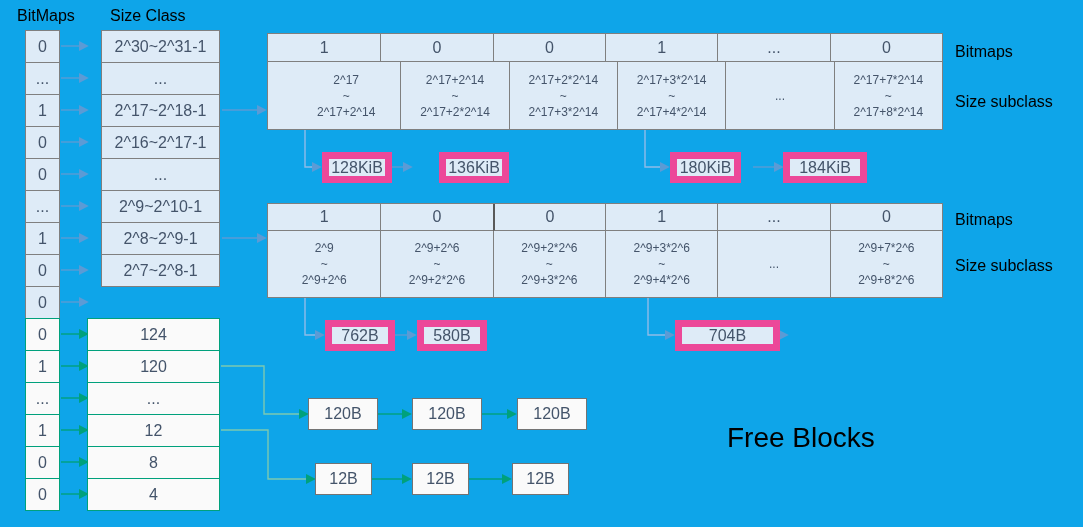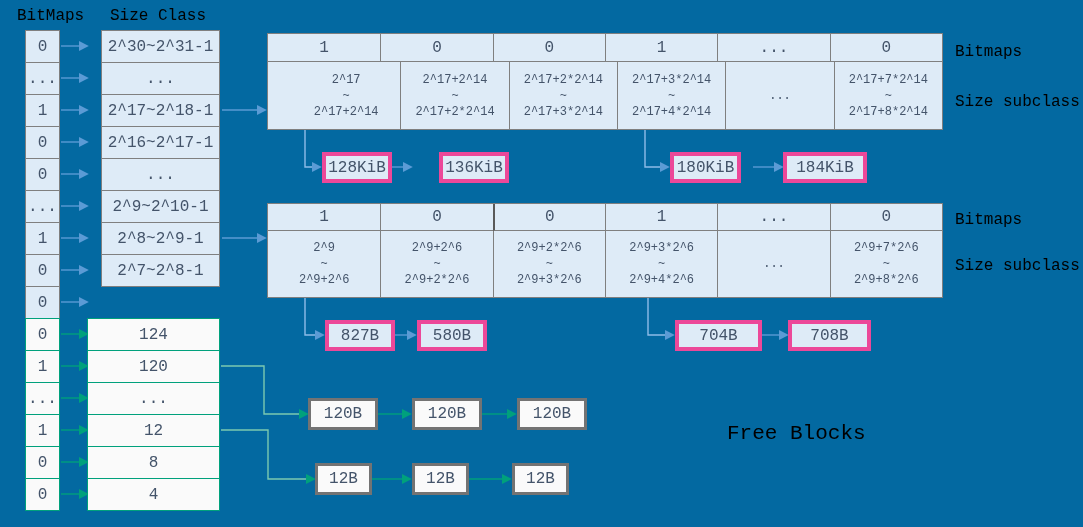--- a/index.html
+++ b/index.html
@@ -1,18 +1,18 @@
 <!DOCTYPE html>
 <html><head>
 <meta charset="utf-8">
 <style>
   html,body{margin:0;padding:0;background:#fff;}
   .canvas{
-    position:relative;width:1083px;height:527px;background:#0369a1;overflow:hidden;
-    font-family:Liberation Mono, monospace;color:#44546A;
+    position:relative;width:1083px;height:527px;background:#0ea5e9;overflow:hidden;
+    font-family:Liberation Sans, sans-serif;color:#44546A;
   }
   svg.connectors{position:absolute;left:0;top:0;z-index:1;}
   .hdr{
     position:absolute;top:7px;font-size:16px;color:#000;white-space:nowrap;z-index:3;
   }
   
   .vstack{position:absolute;z-index:2;}
   .vstack .cell{
     box-sizing:border-box;height:33px;display:flex;align-items:center;justify-content:center;
     font-size:16px;
@@ -32,25 +32,25 @@
   .trow .tcell + .tcell{border-left:1px solid #7F7F7F;}
   .trow.bits .tcell{border-bottom:1px solid #7F7F7F;}
   .trow.bits .tcell.dark{border-left:2px solid #595959;}
   .tcell.sub{flex-direction:column;justify-content:center;}
   .subline{font-size:12px;line-height:16px;text-align:center;white-space:nowrap;}
   
   .node{
     position:absolute;box-sizing:border-box;display:flex;align-items:center;justify-content:center;
     font-size:16px;z-index:2;
   }
-  .node.bluefill{background:#DEEBF7;border:4px solid #ec4899;}
-  .node.greenfill{background:#FAFAFA;border:3px solid #737373;}
+  .node.bluefill{background:#DEEBF7;border:7px solid #ec4899;}
+  .node.greenfill{background:#FAFAFA;border:1px solid #737373;}
   
   .side-label{position:absolute;font-size:16px;color:#000;white-space:nowrap;z-index:3;}
-  .free-blocks{position:absolute;font-size:21px;color:#000;white-space:nowrap;z-index:3;}
+  .free-blocks{position:absolute;font-size:28px;color:#000;white-space:nowrap;z-index:3;}
 </style>
 </head>
 <body>
 
 <div class="canvas">
 
   <svg class="connectors" width="1083" height="527" viewBox="0 0 1083 527">
     <defs>
       <marker id="ab" viewBox="0 0 10 10" refX="1" refY="5" markerWidth="7" markerHeight="7" orient="auto-start-reverse">
         <path d="M0,0 L10,5 L0,10 z" fill="#5B9BD5"></path>
@@ -240,24 +240,23 @@
   <div class="side-label" style="left:955px;top:43px;">Bitmaps</div>
   <div class="side-label" style="left:955px;top:93px;">Size subclass</div>
   <div class="side-label" style="left:955px;top:211px;">Bitmaps</div>
   <div class="side-label" style="left:955px;top:257px;">Size subclass</div>
 
   <div class="node bluefill" style="left:322px;top:152px;width:70px;height:31px;">128KiB</div>
   <div class="node bluefill" style="left:413px;top:152px;width:70px;height:31px;margin-left:26px;">136KiB</div>
   <div class="node bluefill" style="left:670px;top:152px;width:71px;height:31px;">180KiB</div>
   <div class="node bluefill" style="left:783px;top:152px;width:84px;height:31px;">184KiB</div>
 
-  <div class="node bluefill" style="left:325px;top:320px;width:70px;height:31px;">827B</div>
+  <div class="node bluefill" style="left:325px;top:320px;width:70px;height:31px;">762B</div>
   <div class="node bluefill" style="left:417px;top:320px;width:70px;height:31px;">580B</div>
-  <div class="node bluefill" style="left:675px;top:320px;width:87px;height:31px;">704B</div>
-  <div class="node bluefill" style="left:788px;top:320px;width:83px;height:31px;">708B</div>
+  <div class="node bluefill" style="left:675px;top:320px;width:105px;height:31px;">704B</div>
 
   <div class="node greenfill" style="left:308px;top:398px;width:70px;height:32px;">120B</div>
   <div class="node greenfill" style="left:412px;top:398px;width:70px;height:32px;">120B</div>
   <div class="node greenfill" style="left:517px;top:398px;width:70px;height:32px;">120B</div>
   <div class="node greenfill" style="left:315px;top:463px;width:57px;height:32px;">12B</div>
   <div class="node greenfill" style="left:412px;top:463px;width:57px;height:32px;">12B</div>
   <div class="node greenfill" style="left:512px;top:463px;width:57px;height:32px;">12B</div>
 
   <div class="free-blocks" style="left:727px;top:422px;">Free Blocks</div>
 

